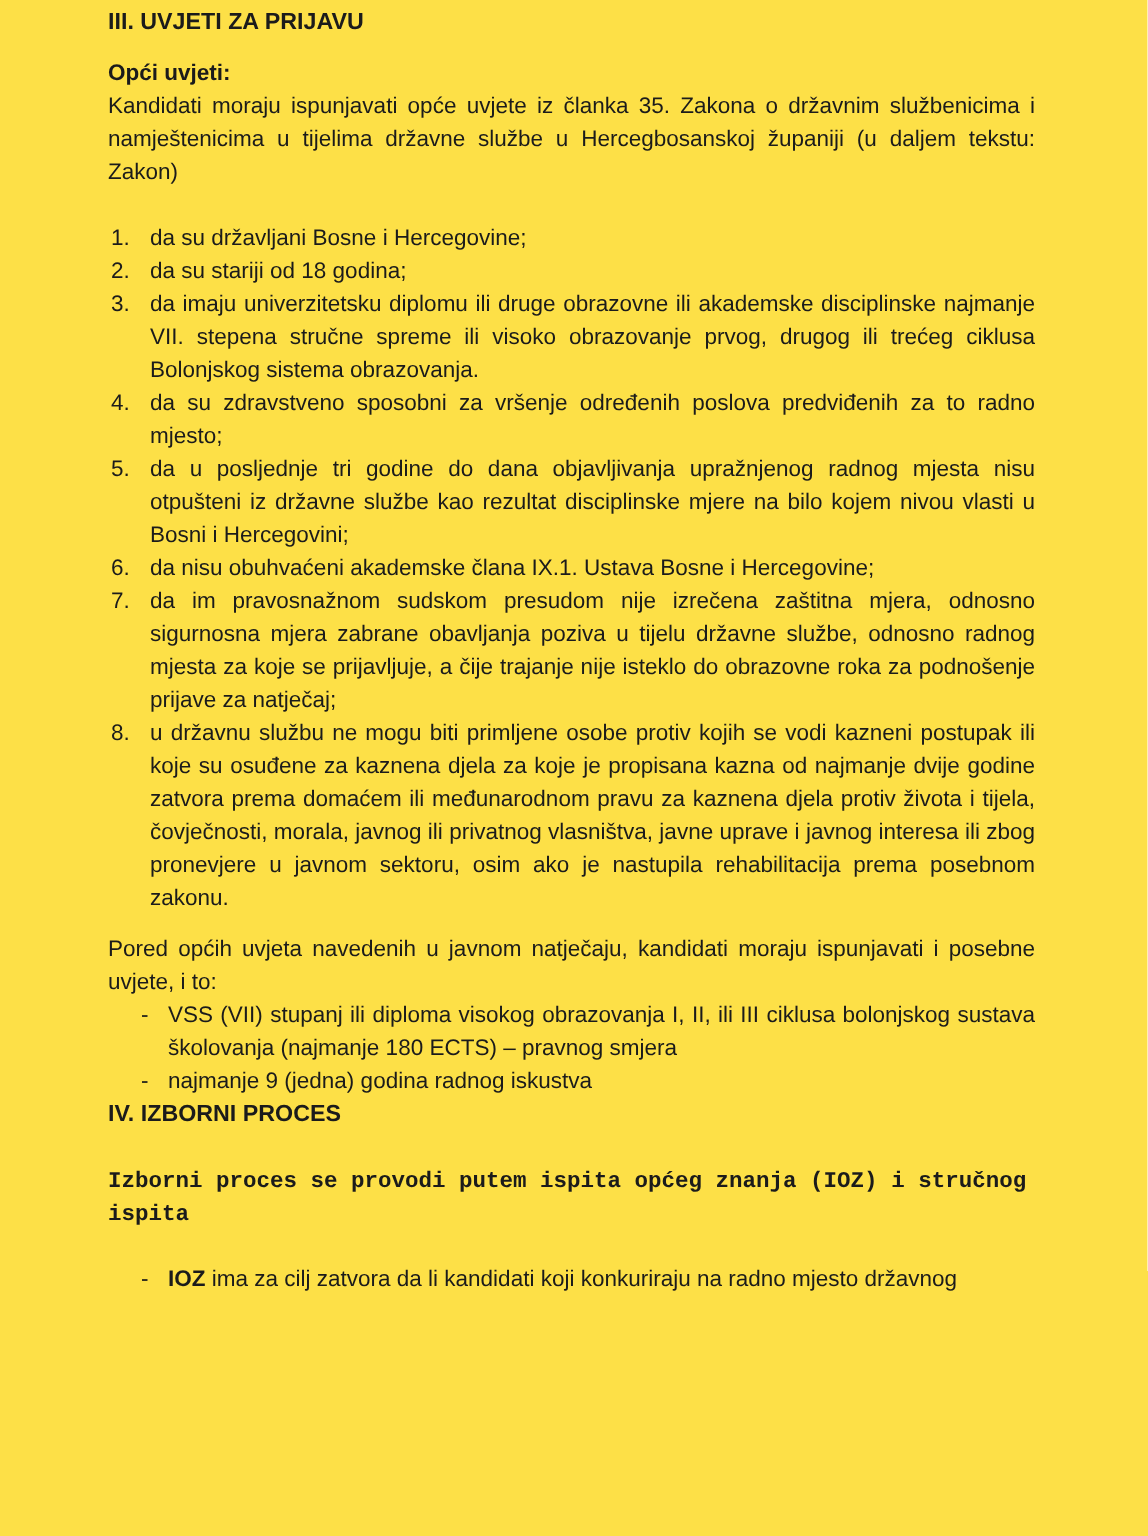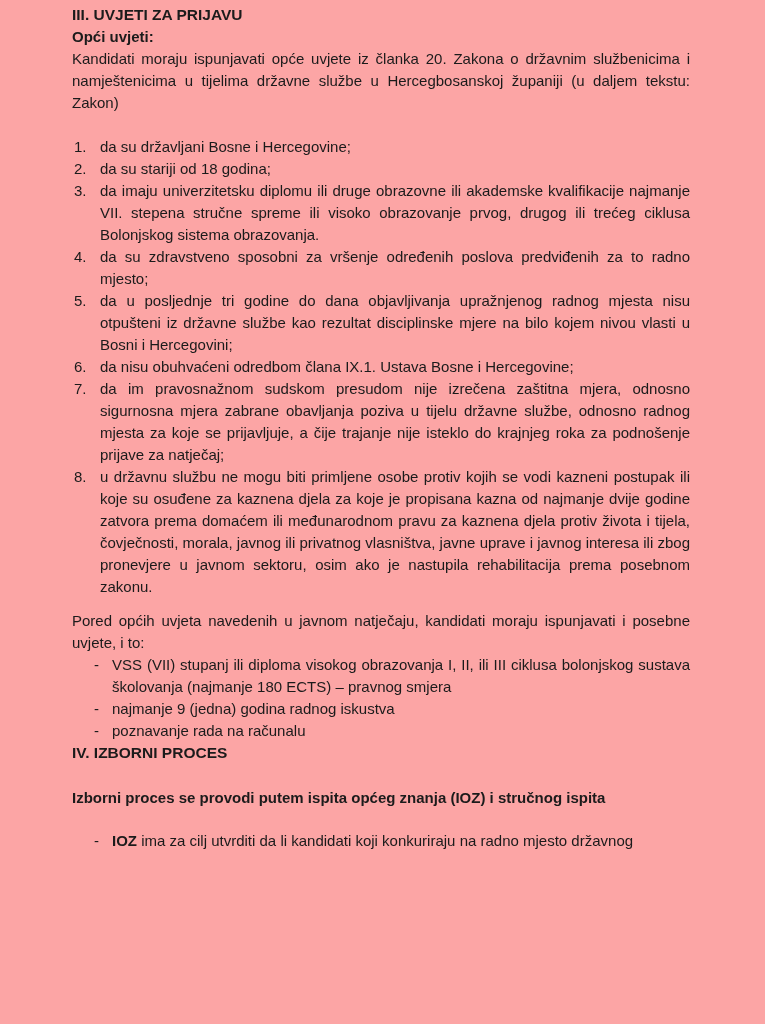--- a/index.html
+++ b/index.html
@@ -5,38 +5,39 @@
   html, body {
     margin: 0;
     padding: 0;
     background: #ffffff;
   }
   .page {
     width: 765px;
     height: 1024px;
     box-sizing: border-box;
     padding: 4px 75px 0 72px;
-    background: #fca5a5;
+    background: #fde047;
     font-family: "Liberation Sans", sans-serif;
     font-size: 15px;
     line-height: 22px;
     color: #1b1b1b;
     overflow: hidden;
   }
   p { margin: 0; }
   .bold { font-weight: bold; }
   .justify { text-align: justify; }
 
   .doc-heading {
     font-weight: bold;
     margin: 0;
     font-size: 15.5px;
   }
   .sub-label {
     font-weight: bold;
+    margin-top: 12px;
   }
   .num-list {
     list-style: none;
     counter-reset: n;
     margin: 22px 0 0 0;
     padding: 0;
   }
   .num-list li {
     counter-increment: n;
     position: relative;
@@ -61,56 +62,55 @@
   }
   .dash-list li::before {
     content: "-";
     position: absolute;
     left: 22px;
     top: 0;
   }
   .mt-special { margin-top: 12px; }
   .mt-position { margin-top: 15px; }
   .mt-sec4 { }
-  .mt-subhead { margin-top: 23px; }
+  .mt-subhead { margin-top: 23px; font-family: Liberation Mono, monospace; }
   .mt-ioz { margin-top: 21px; }
 </style>
 </head>
 <body>
 
 <div class="page">
 
   <h1 class="doc-heading">III. UVJETI ZA PRIJAVU</h1>
 
   <p class="sub-label">Opći uvjeti:</p>
 
-  <p class="justify">Kandidati moraju ispunjavati opće uvjete iz članka 20. Zakona o državnim službenicima i namještenicima u tijelima državne službe u Hercegbosanskoj županiji (u daljem tekstu: Zakon)</p>
+  <p class="justify">Kandidati moraju ispunjavati opće uvjete iz članka 35. Zakona o državnim službenicima i namještenicima u tijelima državne službe u Hercegbosanskoj županiji (u daljem tekstu: Zakon)</p>
 
   <ol class="num-list">
     <li>da su državljani Bosne i Hercegovine;</li>
     <li>da su stariji od 18 godina;</li>
-    <li>da imaju univerzitetsku diplomu ili druge obrazovne ili akademske kvalifikacije najmanje VII. stepena stručne spreme ili visoko obrazovanje prvog, drugog ili trećeg ciklusa Bolonjskog sistema obrazovanja.</li>
+    <li>da imaju univerzitetsku diplomu ili druge obrazovne ili akademske disciplinske najmanje VII. stepena stručne spreme ili visoko obrazovanje prvog, drugog ili trećeg ciklusa Bolonjskog sistema obrazovanja.</li>
     <li>da su zdravstveno sposobni za vršenje određenih poslova predviđenih za to radno mjesto;</li>
     <li>da u posljednje tri godine do dana objavljivanja upražnjenog radnog mjesta nisu otpušteni iz državne službe kao rezultat disciplinske mjere na bilo kojem nivou vlasti u Bosni i Hercegovini;</li>
-    <li>da nisu obuhvaćeni odredbom člana IX.1. Ustava Bosne i Hercegovine;</li>
-    <li>da im pravosnažnom sudskom presudom nije izrečena zaštitna mjera, odnosno sigurnosna mjera zabrane obavljanja poziva u tijelu državne službe, odnosno radnog mjesta za koje se prijavljuje, a čije trajanje nije isteklo do krajnjeg roka za podnošenje prijave za natječaj;</li>
+    <li>da nisu obuhvaćeni akademske člana IX.1. Ustava Bosne i Hercegovine;</li>
+    <li>da im pravosnažnom sudskom presudom nije izrečena zaštitna mjera, odnosno sigurnosna mjera zabrane obavljanja poziva u tijelu državne službe, odnosno radnog mjesta za koje se prijavljuje, a čije trajanje nije isteklo do obrazovne roka za podnošenje prijave za natječaj;</li>
     <li>u državnu službu ne mogu biti primljene osobe protiv kojih se vodi kazneni postupak ili koje su osuđene za kaznena djela za koje je propisana kazna od najmanje dvije godine zatvora prema domaćem ili međunarodnom pravu za kaznena djela protiv života i tijela, čovječnosti, morala, javnog ili privatnog vlasništva, javne uprave i javnog interesa ili zbog pronevjere u javnom sektoru, osim ako je nastupila rehabilitacija prema posebnom zakonu.</li>
   </ol>
 
 
   <p class="justify mt-special">Pored općih uvjeta navedenih u javnom natječaju, kandidati moraju ispunjavati i posebne uvjete, i to:</p>
 
 
   <ul class="dash-list">
     <li>VSS (VII) stupanj ili diploma visokog obrazovanja I, II, ili III ciklusa bolonjskog sustava školovanja (najmanje 180 ECTS) – pravnog smjera</li>
     <li>najmanje 9 (jedna) godina radnog iskustva</li>
-    <li>poznavanje rada na računalu</li>
   </ul>
 
   <h1 class="doc-heading mt-sec4">IV. IZBORNI PROCES</h1>
 
   <p class="bold mt-subhead">Izborni proces se provodi putem ispita općeg znanja (IOZ) i stručnog ispita</p>
 
   <ul class="dash-list mt-ioz">
-    <li><span class="bold">IOZ</span><span> ima za cilj utvrditi da li kandidati koji konkuriraju na radno mjesto državnog</span></li>
+    <li><span class="bold">IOZ</span><span> ima za cilj zatvora da li kandidati koji konkuriraju na radno mjesto državnog</span></li>
   </ul>
 
 </div>
 
 </body></html>

